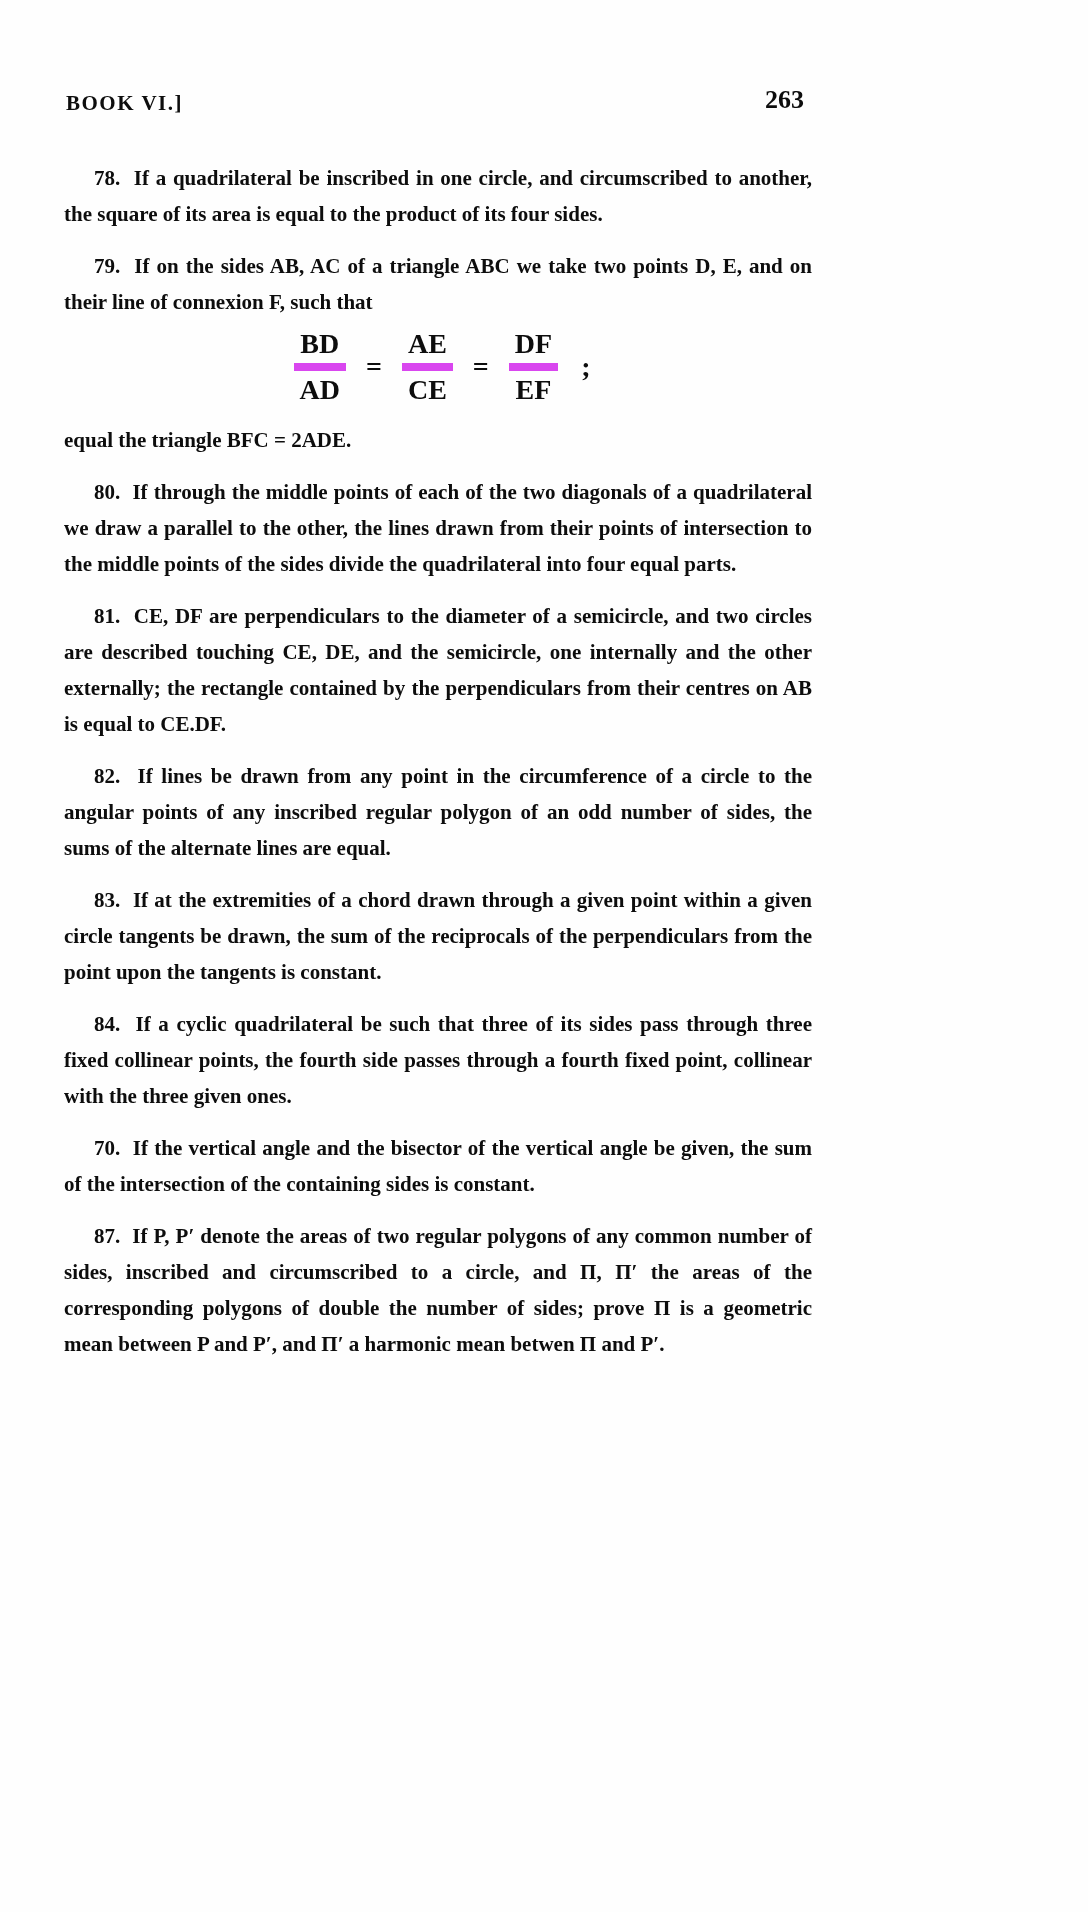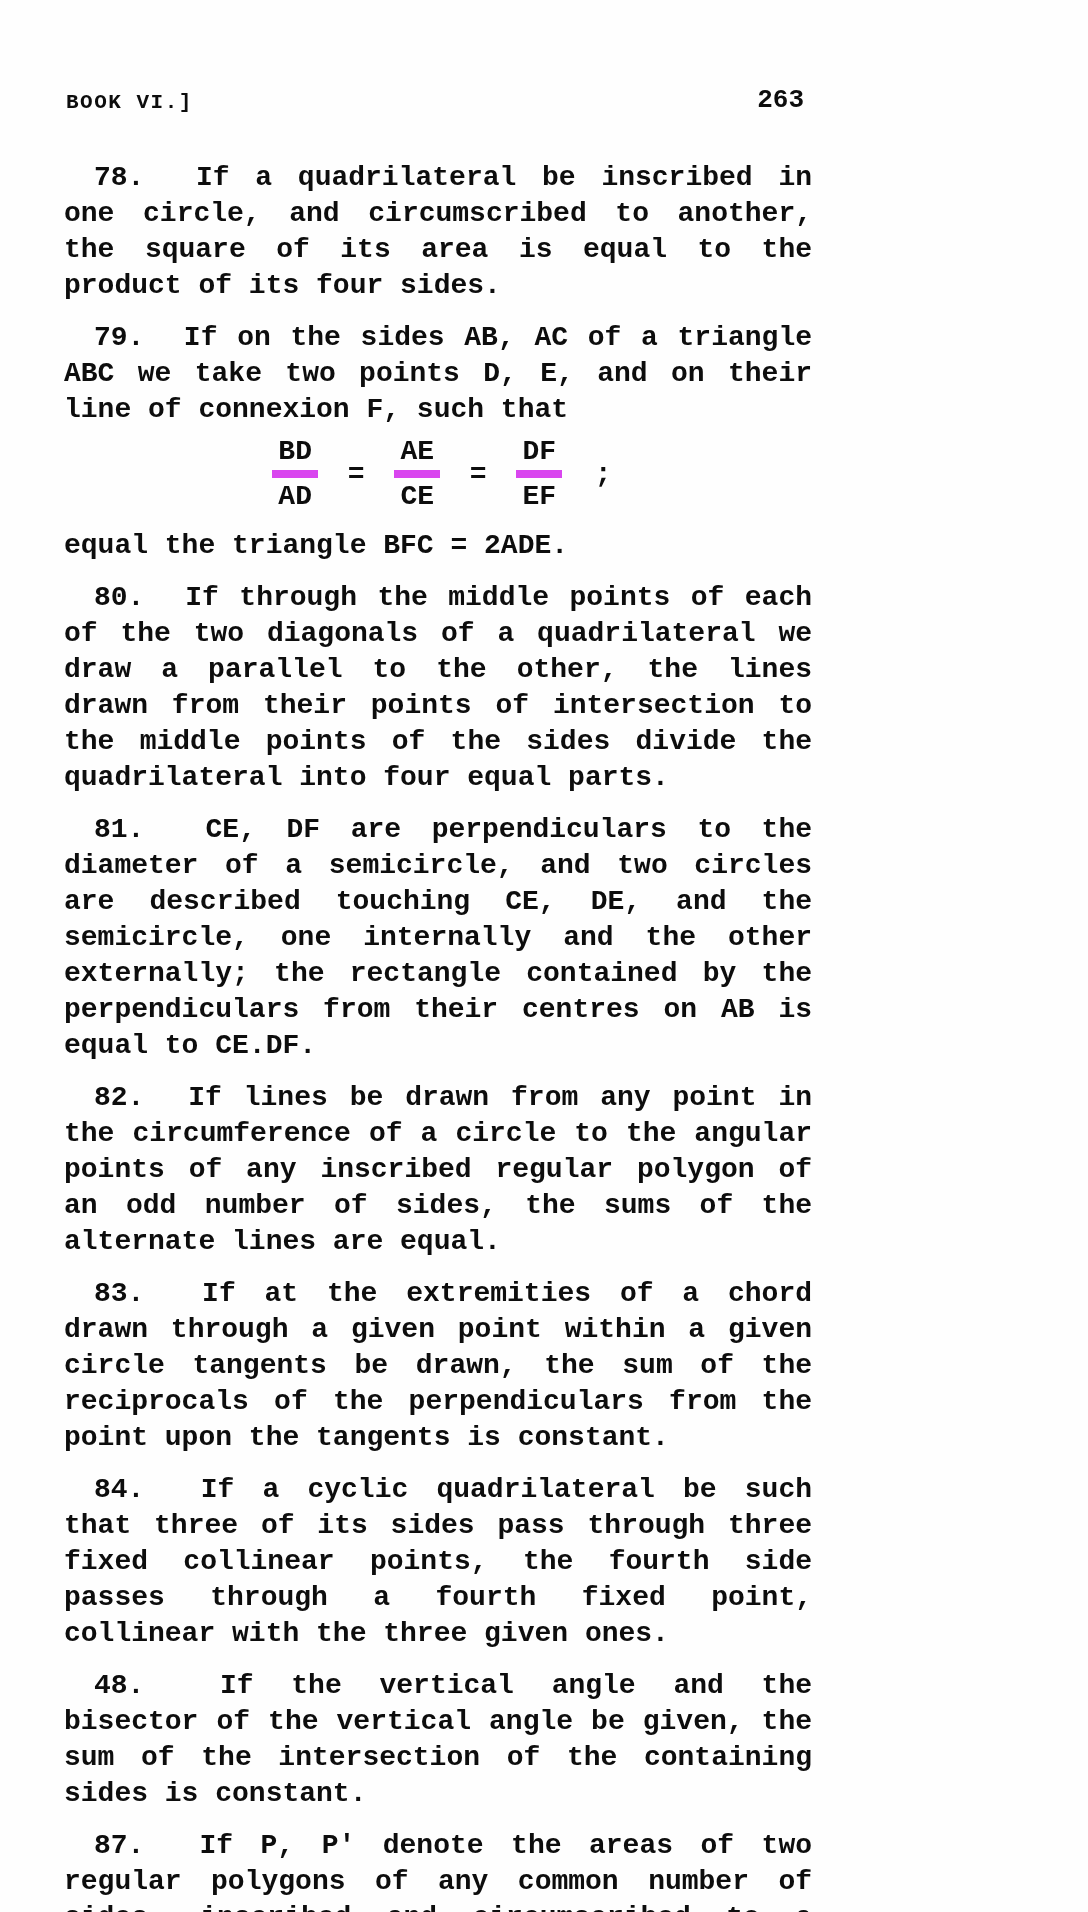--- a/index.html
+++ b/index.html
@@ -1,21 +1,21 @@
 <!DOCTYPE html>
 <html><head>
 <meta charset="utf-8">
 <style>
   html,body { margin:0; padding:0; background:#ffffff; }
   .page {
     position:relative;
     width:1088px; height:1912px;
     background:#fefefe;
     color:#0d0d0d;
-    font-family:Liberation Mono, monospace;
+    font-family:Liberation Serif, serif;
     font-weight:700;
     overflow:hidden;
   }
   .content {
     position:absolute;
     left:64px; top:82px;
     width:748px;
   }
   .pagehead { position:relative; height:42px; margin-bottom:36px; }
   .book {
@@ -27,21 +27,21 @@
     margin:0; text-align:center;
     font-size:30px; letter-spacing:1px;
     font-weight:700;
   }
   .pageno {
     position:absolute; right:8px; top:3px;
     font-size:26px;
     margin-left:16px;
   }
   p.para {
-    font-size:28px; line-height:36px;
+    font-size:21px; line-height:36px;
     text-align:justify;
     margin:0 0 16px 0;
     text-indent:30px;
   }
   p.noindent { text-indent:0; }
   .formula {
     text-align:center;
     font-size:28px;
     margin:8px 0 16px 0;
   }
@@ -93,18 +93,18 @@
 
     <p class="para"><span>81.</span>&nbsp; <span>CE, DF are perpendiculars to the diameter of a semicircle, and two circles are described touching CE, DE, and the semicircle, one internally and the other externally; the rectangle contained by the perpendiculars from their centres on AB is equal to CE.DF.</span></p>
 
     <p class="para"><span>82.</span>&nbsp; <span>If lines be drawn from any point in the circumference of a circle to the angular points of any inscribed regular polygon of an odd number of sides, the sums of the alternate lines are equal.</span></p>
 
     <p class="para"><span>83.</span>&nbsp; <span>If at the extremities of a chord drawn through a given point within a given circle tangents be drawn, the sum of the reciprocals of the perpendiculars from the point upon the tangents is constant.</span></p>
 
     <p class="para"><span>84.</span>&nbsp; <span>If a cyclic quadrilateral be such that three of its sides pass through three fixed collinear points, the fourth side passes through a fourth fixed point, collinear with the three given ones.</span></p>
 
 
-    <p class="para"><span>48.</span>&nbsp; <span>If the vertical angle and the bisector of the vertical angle be given, the sum of the intersection of the containing sides is constant.</span></p>
+    <p class="para"><span>70.</span>&nbsp; <span>If the vertical angle and the bisector of the vertical angle be given, the sum of the intersection of the containing sides is constant.</span></p>
 
     <p class="para"><span>87.</span>&nbsp; <span>If P, P′ denote the areas of two regular polygons of any common number of sides, inscribed and circumscribed to a circle, and Π, Π′ the areas of the corresponding polygons of double the number of sides; prove Π is a geometric mean between P and P′, and Π′ a harmonic mean betwen Π and P′.</span></p>
 
   </div>
 </div>
 
 </body></html>

